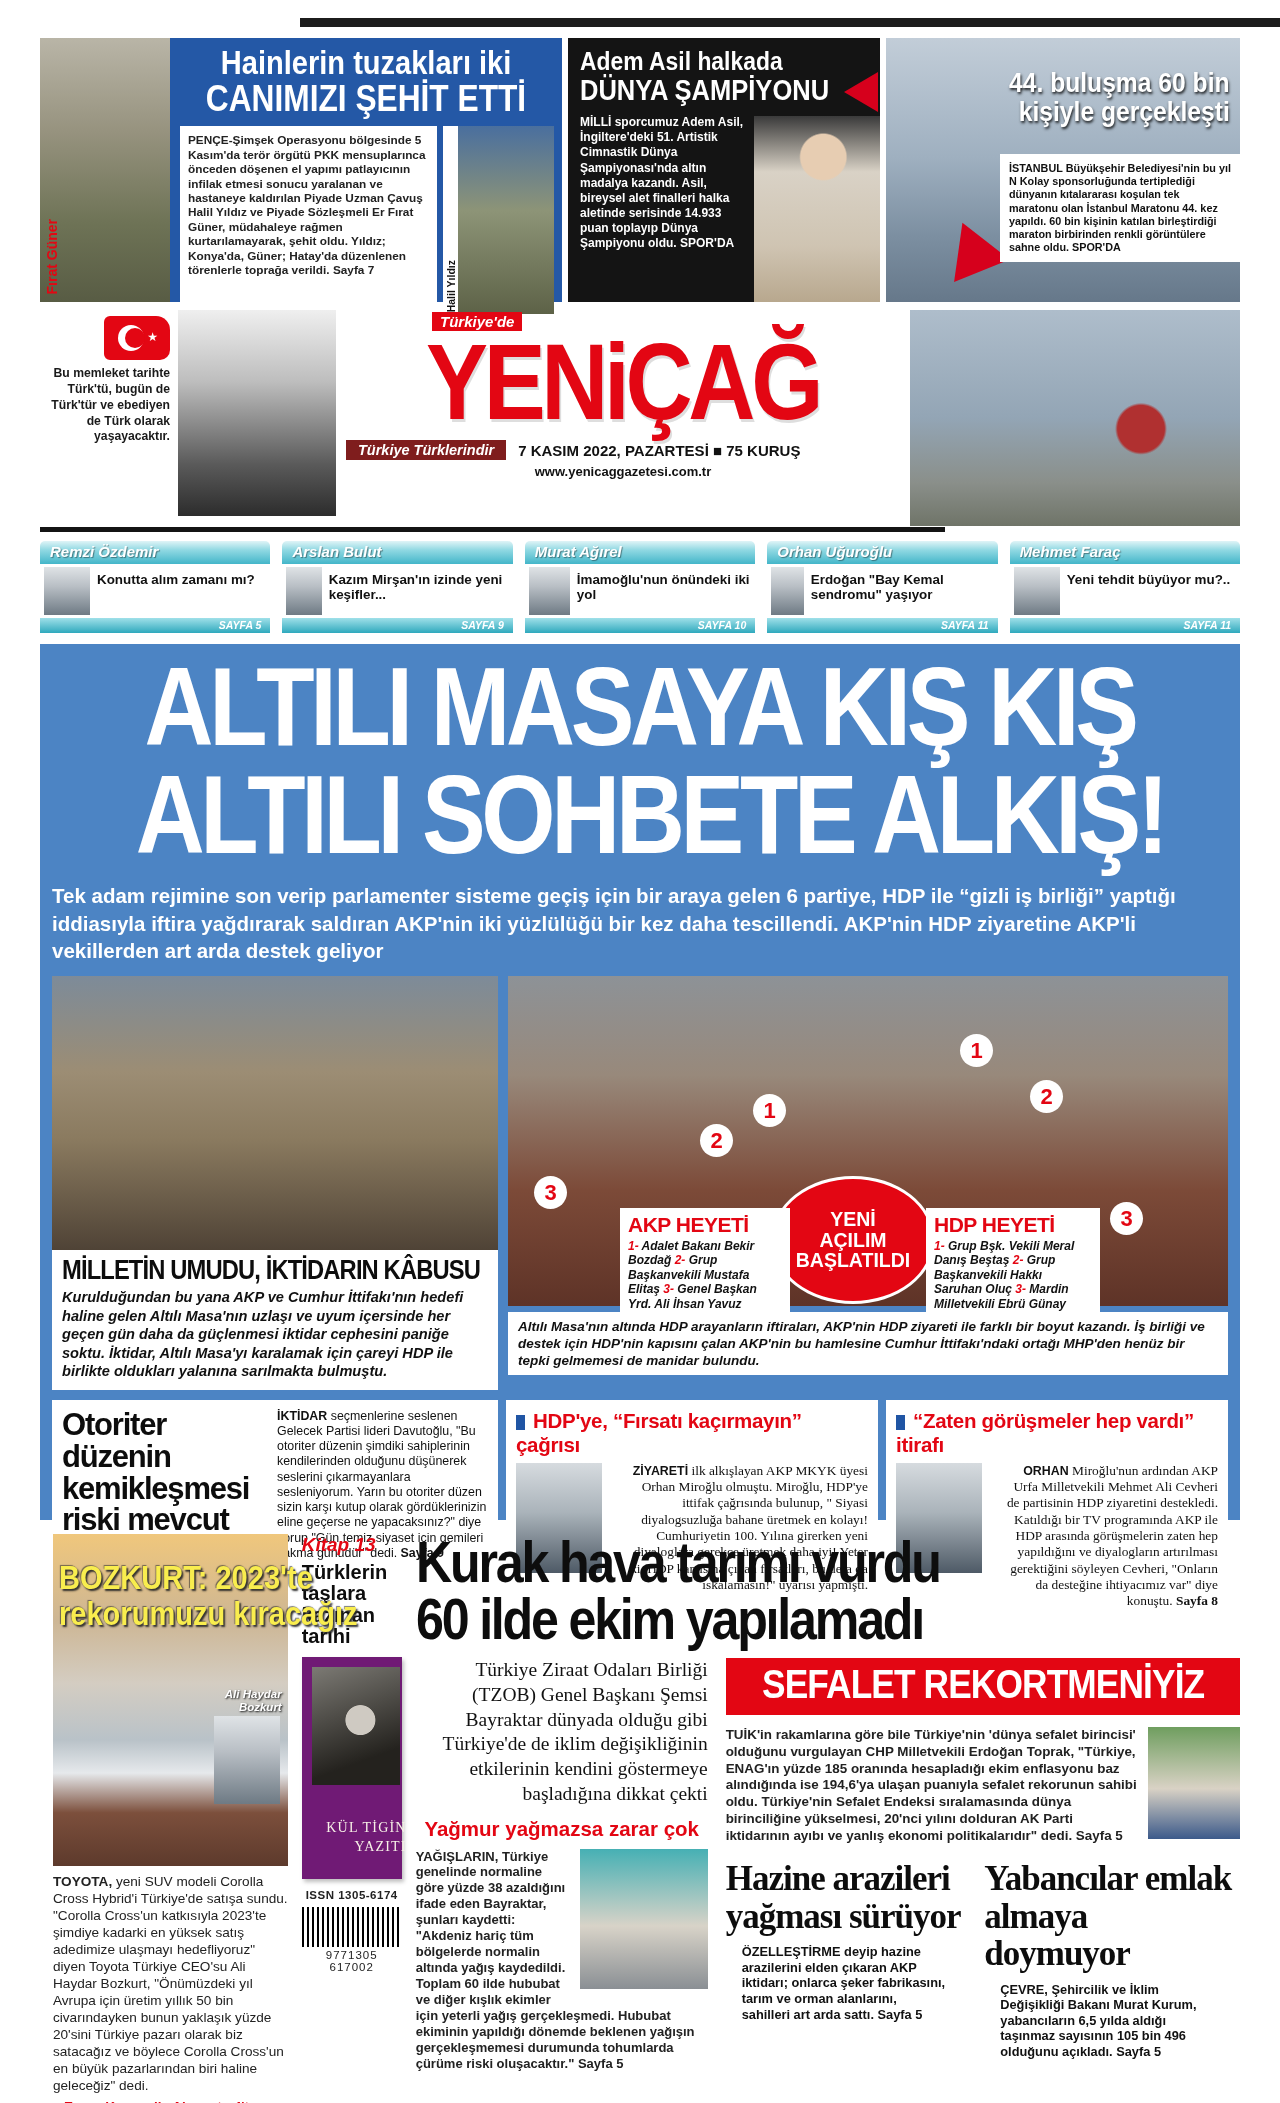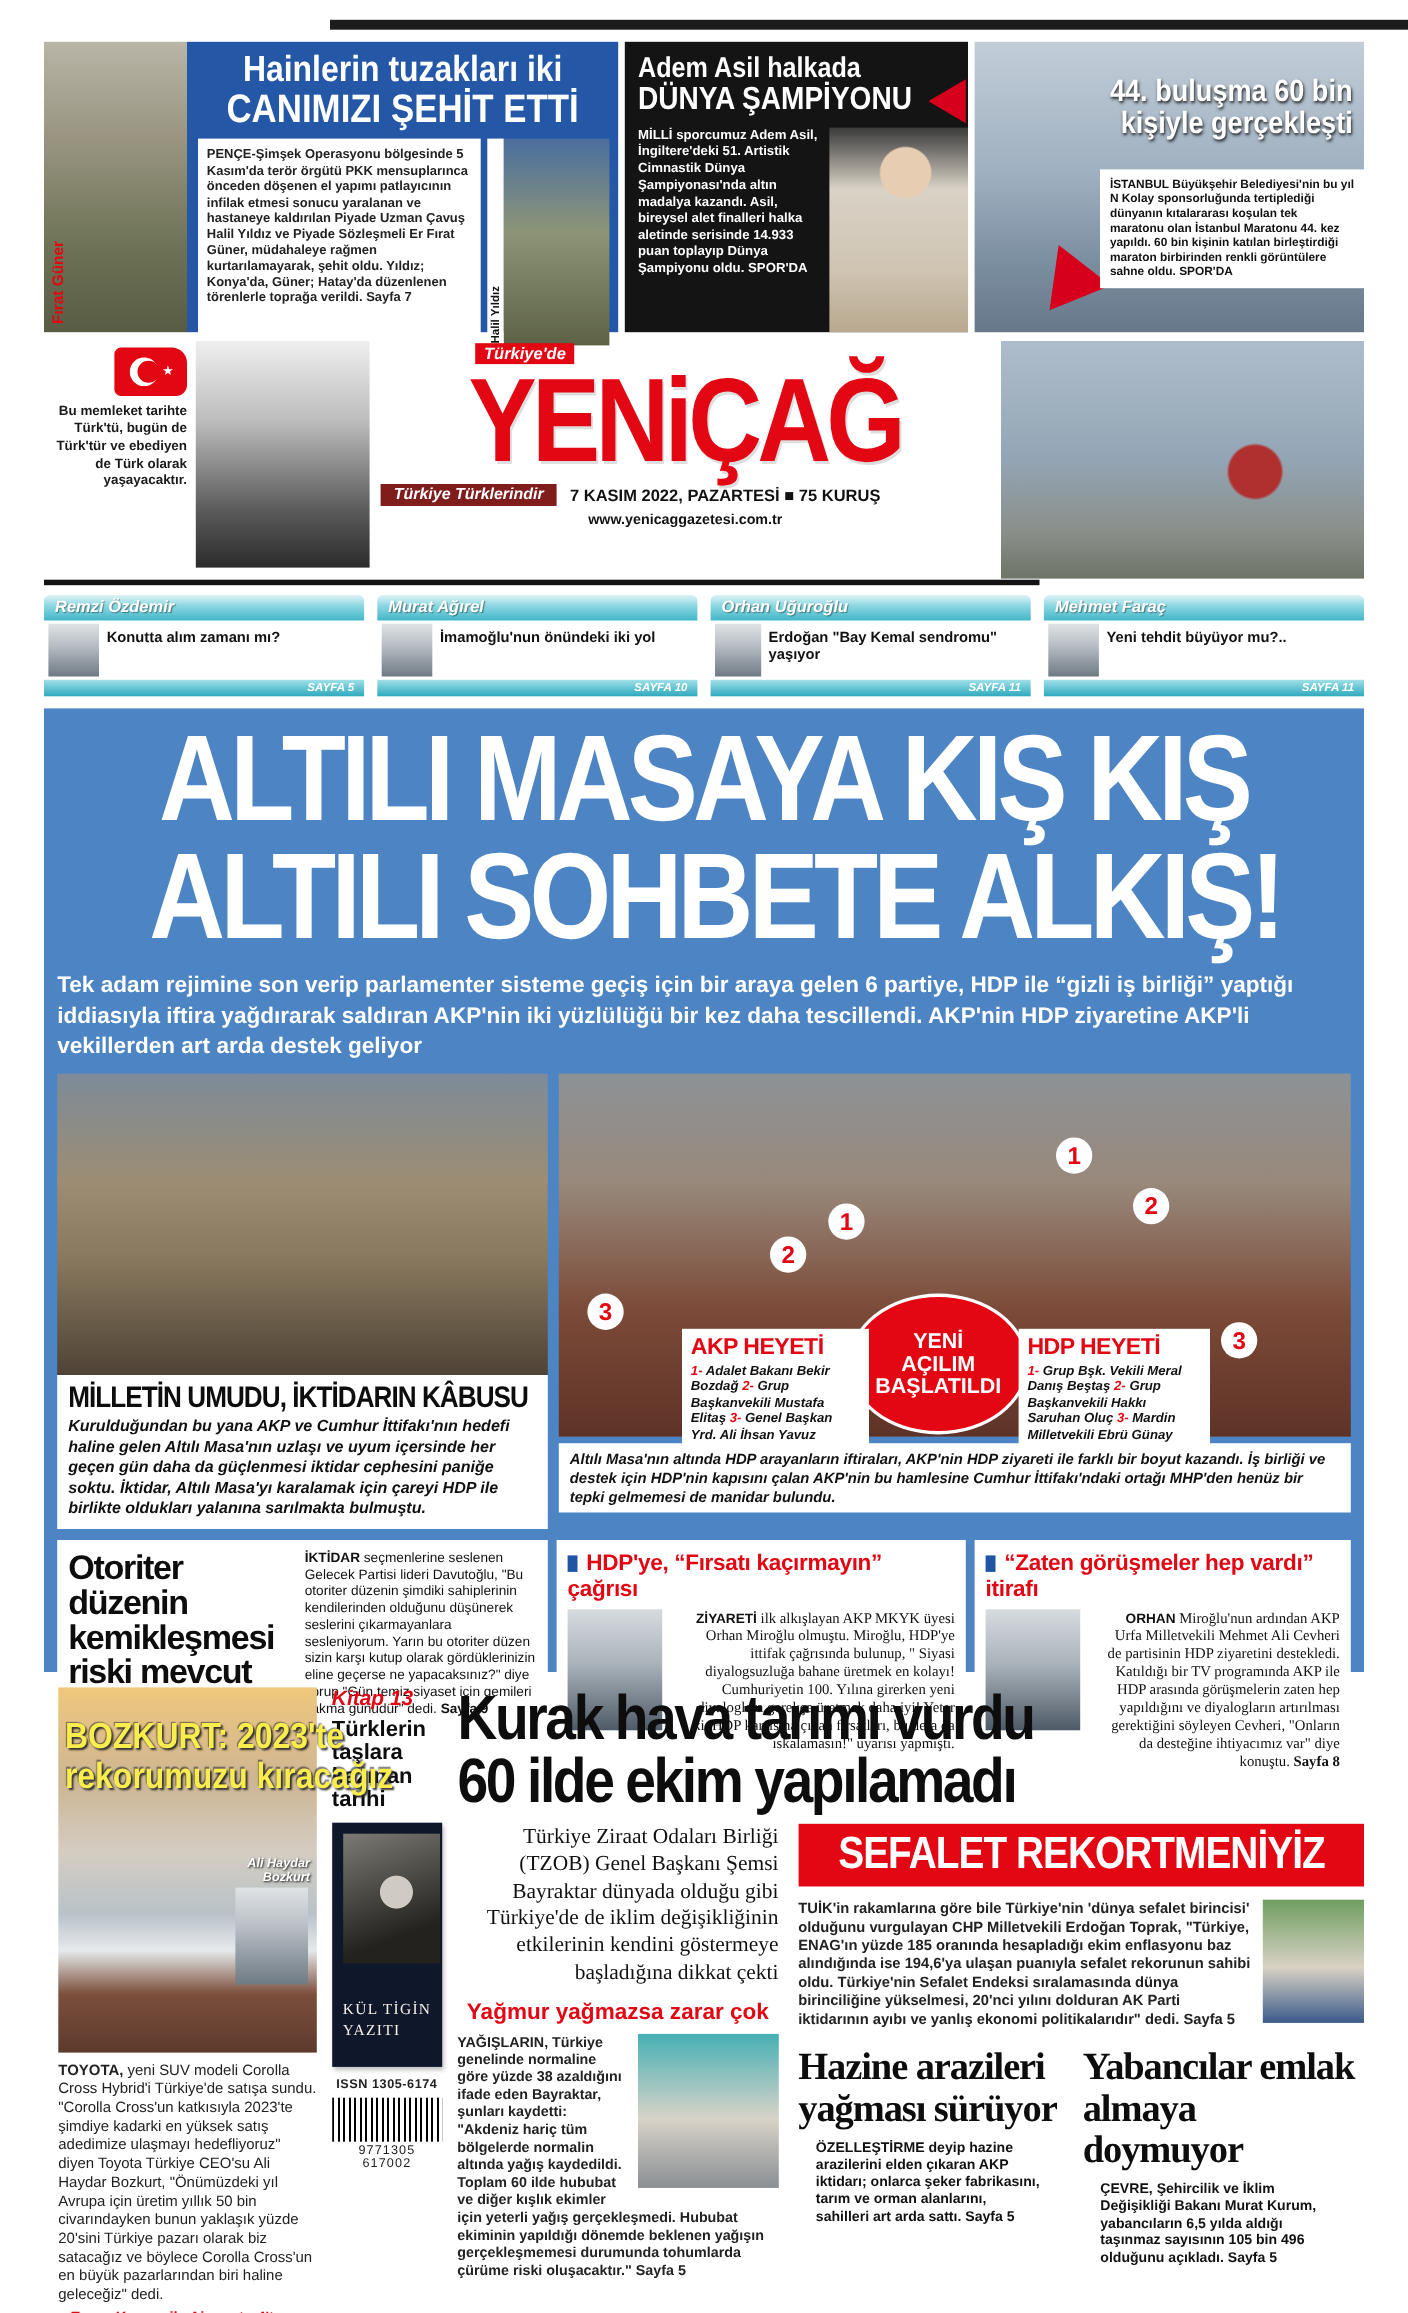--- a/index.html
+++ b/index.html
@@ -147,21 +147,21 @@
   .b-port{position:absolute;right:8px;bottom:62px;width:66px;height:88px;}
   .b-portcap{position:absolute;right:6px;bottom:152px;width:80px;text-align:right;color:#fff;font-weight:800;
              font-style:italic;font-size:11.5px;line-height:1.15;text-shadow:1px 1px 2px rgba(0,0,0,.9);}
   .b-text{margin-top:8px;font-size:13.6px;line-height:1.25;color:#222;}
   .b-ref{margin-top:4px;color:#e30613;font-weight:900;font-size:13.5px;}
   .b-ref .sq{font-size:12px;}
 
   .b-book{width:124px;}
   .bk-kicker{color:#e30613;font-style:italic;font-weight:900;font-size:19px;}
   .bk-title{font-size:20px;font-weight:900;color:#0d0d0d;line-height:1.07;margin:6px 0 9px;}
-  .bk-cover{height:222px;background:#0f172a;position:relative;box-shadow:2px 3px 4px rgba(0,0,0,.25);}
+  .bk-cover{height:222px;background:#701a75;position:relative;box-shadow:2px 3px 4px rgba(0,0,0,.25);text-align:right;}
   .bk-stone{position:absolute;left:10px;top:10px;width:88px;height:118px;
             background:radial-gradient(circle at 55% 45%,#cfcac2 0 18%,rgba(0,0,0,0) 19%),linear-gradient(160deg,#7c7a74 0%,#24221e 75%);}
   .bk-ctitle{position:absolute;left:10px;bottom:22px;color:#f7f0e7;font-family:"Liberation Serif",serif;
              font-size:14px;letter-spacing:1.2px;line-height:1.35;width:95px;}
   .bk-issn{margin-top:10px;font-size:11.5px;font-weight:700;color:#222;text-align:center;letter-spacing:.5px;}
   .bk-bar{width:100px;height:40px;margin:6px auto 0;background:repeating-linear-gradient(90deg,#000 0 2px,#fff 2px 5px);}
   .bk-num{font-size:11.5px;color:#222;text-align:center;margin-top:2px;letter-spacing:1px;}
 
   .b-main{flex:1;}
   .km-h{font-size:57px;font-weight:900;letter-spacing:-2.5px;line-height:1.0;color:#0d0d0d;}
@@ -265,20 +265,28 @@
   <div id="columnists">
     <div class="col-card">
       <div class="col-head">Remzi Özdemir</div>
       <div class="col-mid">
           <div class="col-photo ph-head"></div>
         <div class="col-title">Konutta alım zamanı mı?</div>
         </div>
       <div class="col-foot">SAYFA 5</div>
     </div>
     <div class="col-card">
+      <div class="col-head">Arslan Bulut</div>
+      <div class="col-mid">
+          <div class="col-photo ph-head"></div>
+        <div class="col-title">Kazım Mirşan'ın izinde yeni keşifler...</div>
+        </div>
+      <div class="col-foot">SAYFA 9</div>
+    </div>
+    <div class="col-card">
       <div class="col-head">Murat Ağırel</div>
       <div class="col-mid">
           <div class="col-photo ph-head"></div>
         <div class="col-title">İmamoğlu'nun önündeki iki yol</div>
         </div>
       <div class="col-foot">SAYFA 10</div>
     </div>
     <div class="col-card">
       <div class="col-head">Orhan Uğuroğlu</div>
       <div class="col-mid">

